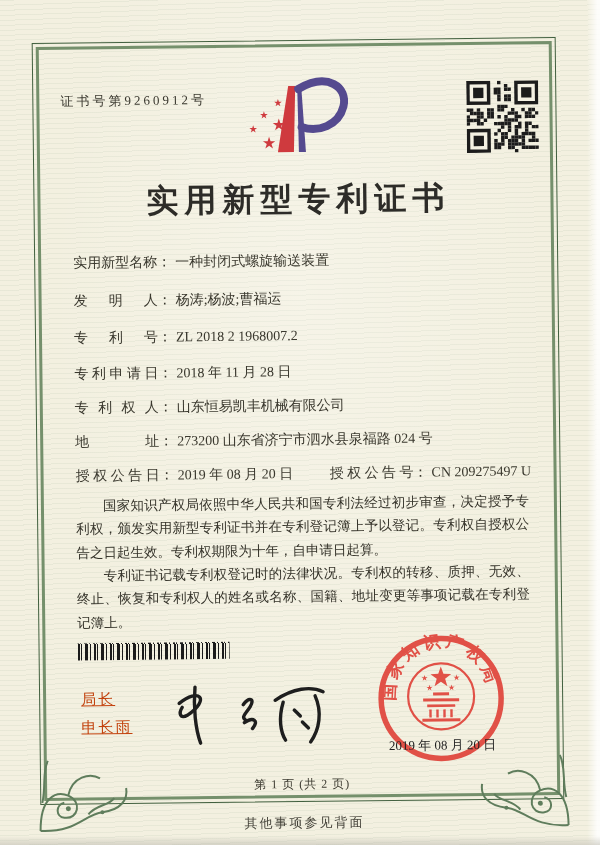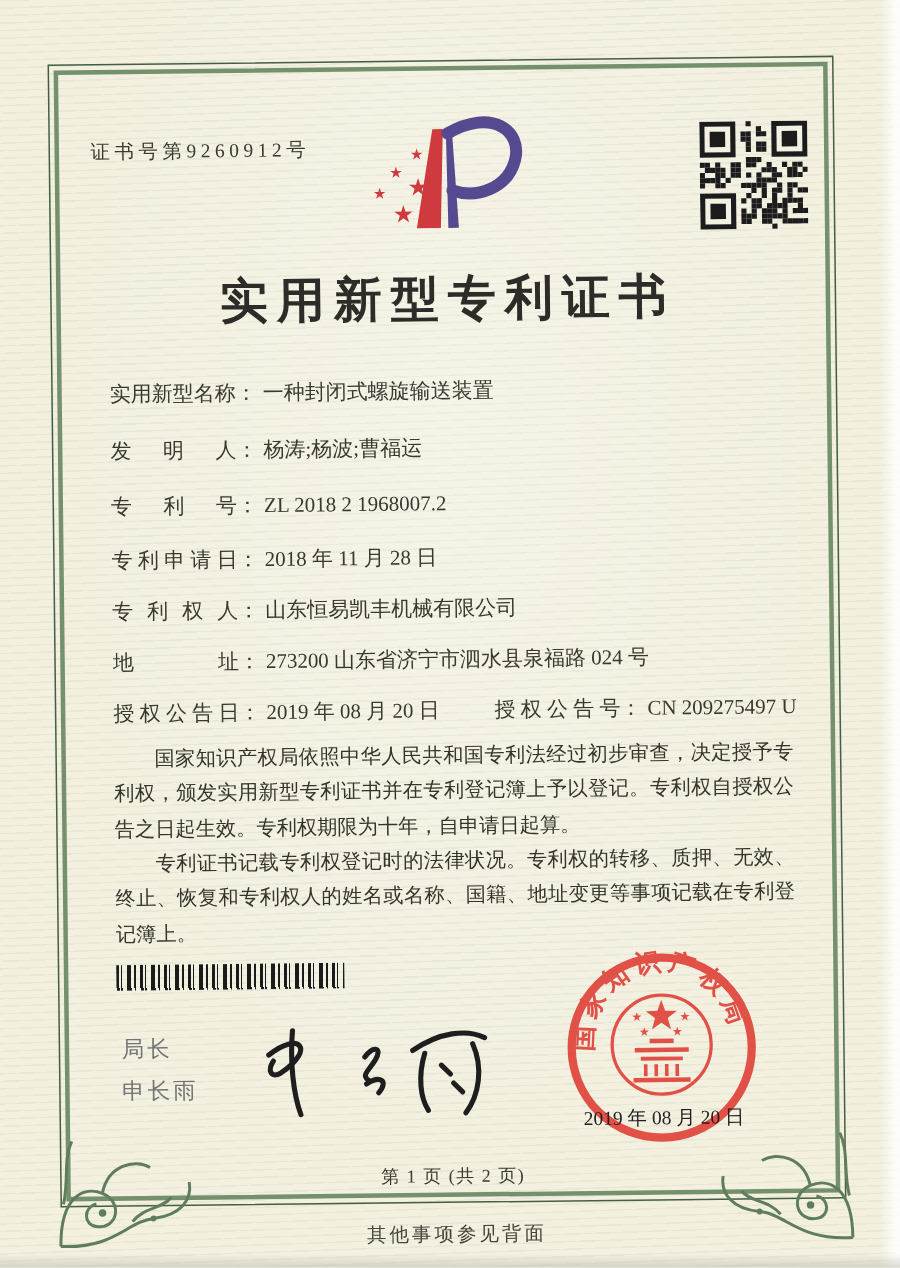--- a/index.html
+++ b/index.html
@@ -33,22 +33,22 @@
   .frow{position:absolute;left:39px;font-size:14px;color:#3a382e;white-space:nowrap;}
   .jlabel{display:inline-flex;justify-content:space-between;width:84px;vertical-align:bottom;}
   .jlabel i{font-style:normal;}
   .fval{margin-left:4px;}
   .pair2{position:absolute;left:254px;top:0;}
   .paras{position:absolute;left:39px;top:452px;width:453px;font-size:13.5px;line-height:1.73;
     color:#35332a;text-align:justify;}
   .paras p{margin:0;text-indent:2em;}
   .barcode{position:absolute;left:39px;top:601px;width:152px;height:17px;
     background:repeating-linear-gradient(90deg,#1b1b1b 0 2px,transparent 2px 3px,#1b1b1b 3px 4px,transparent 4px 7px,#1b1b1b 7px 10px,transparent 10px 12px,#1b1b1b 12px 13px,transparent 13px 16px);}
-  .director{position:absolute;left:42px;top:648px;font-size:15px;color:#737373;
-    font-family:"Liberation Sans","DejaVu Sans",sans-serif;}
+  .director{position:absolute;left:42px;top:648px;font-size:15px;color:#c2410c;
+    font-family:"Liberation Sans","DejaVu Sans",sans-serif;text-decoration:underline;}
   .director div{margin-bottom:9px;letter-spacing:2px;}
   .sig{position:absolute;left:118px;top:634px;width:186px;height:84px;}
   .seal{position:absolute;left:336px;top:594px;width:132px;height:132px;opacity:0.93;}
   .seal-date{position:absolute;left:330px;top:698px;width:146px;text-align:center;
     font-size:13px;color:#1f1f1f;white-space:nowrap;}
   .page-num{position:absolute;left:0;top:736px;width:100%;text-align:center;
     font-size:12px;color:#3b392f;letter-spacing:1px;}
   .footer-note{position:absolute;left:0;top:814px;width:100%;text-align:center;
     font-size:13px;color:#45433a;letter-spacing:2px;}
   .flourish{position:absolute;width:142px;height:92px;}

